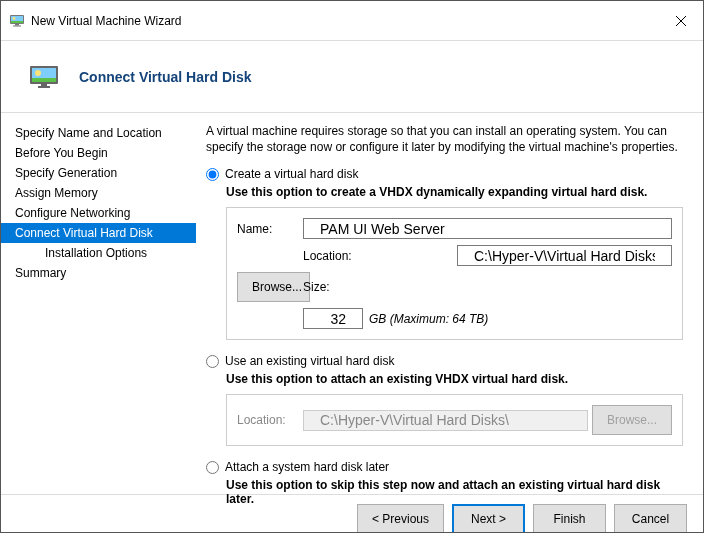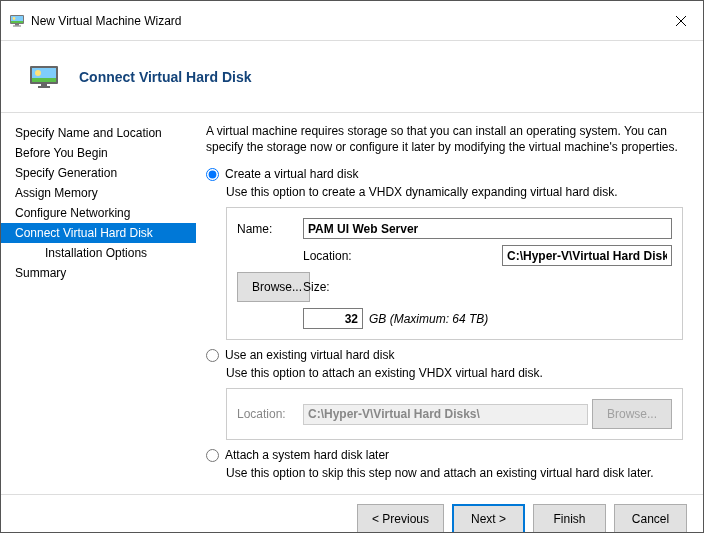--- a/index.html
+++ b/index.html
@@ -33,39 +33,38 @@
   }
   .side-item {
     padding: 3px 8px 3px 14px; font-size:12px; cursor:default;
   }
   .side-item.indent { padding-left: 44px; }
   .side-item.selected { background:#0078d7; color:#fff; }
   .content {
     flex:1; padding: 10px 20px 0 10px; font-size:12px;
   }
   .intro { line-height:1.35; margin-bottom:12px; }
-  .opt-block { margin-bottom:8px; }
+  .opt-block { margin-bottom:14px; }
   .opt-head { display:flex; align-items:center; }
   .opt-head input[type=radio] { margin:0 6px 0 0; }
-  .opt-desc { margin:4px 0 8px 20px; }
+  .opt-desc { margin:4px 0 8px 20px;font-weight:bold; }
   .form-grid {
     margin-left:20px;
     border:0; padding:6px 0 0 0;
     display:grid; grid-template-columns: 62px 1fr auto; column-gap:4px; row-gap:6px; align-items:center;
     max-width: 460px;
   }
   .form-grid.boxed {
     border:1px solid #ccc; padding:10px 10px;
   }
   .form-grid label { font-size:12px; }
   .form-grid input[type=text] {
-    font-family:inherit; font-size:12px;
-    border:1px solid #7a7a7a; height:21px; padding:1px 4px;
+    font-family:inherit; font-size:14px;
+    border:1px solid #7a7a7a; height:21px; padding:1px 16px;
     background:#fff;
-    font-weight:bold;
   }
   .form-grid input[disabled] { background:#f0f0f0; color:#888; border-color:#ccc; }
   .form-grid .size-cell input { width:60px; text-align:right; }
   .btn {
     font-family:inherit; font-size:12px;
     background:#e1e1e1; border:1px solid #adadad;
     height:30px; padding:0 14px; min-width:73px;
   }
   .btn[disabled] { color:#a0a0a0; }
   .btn.default { border:2px solid #0078d7; }

